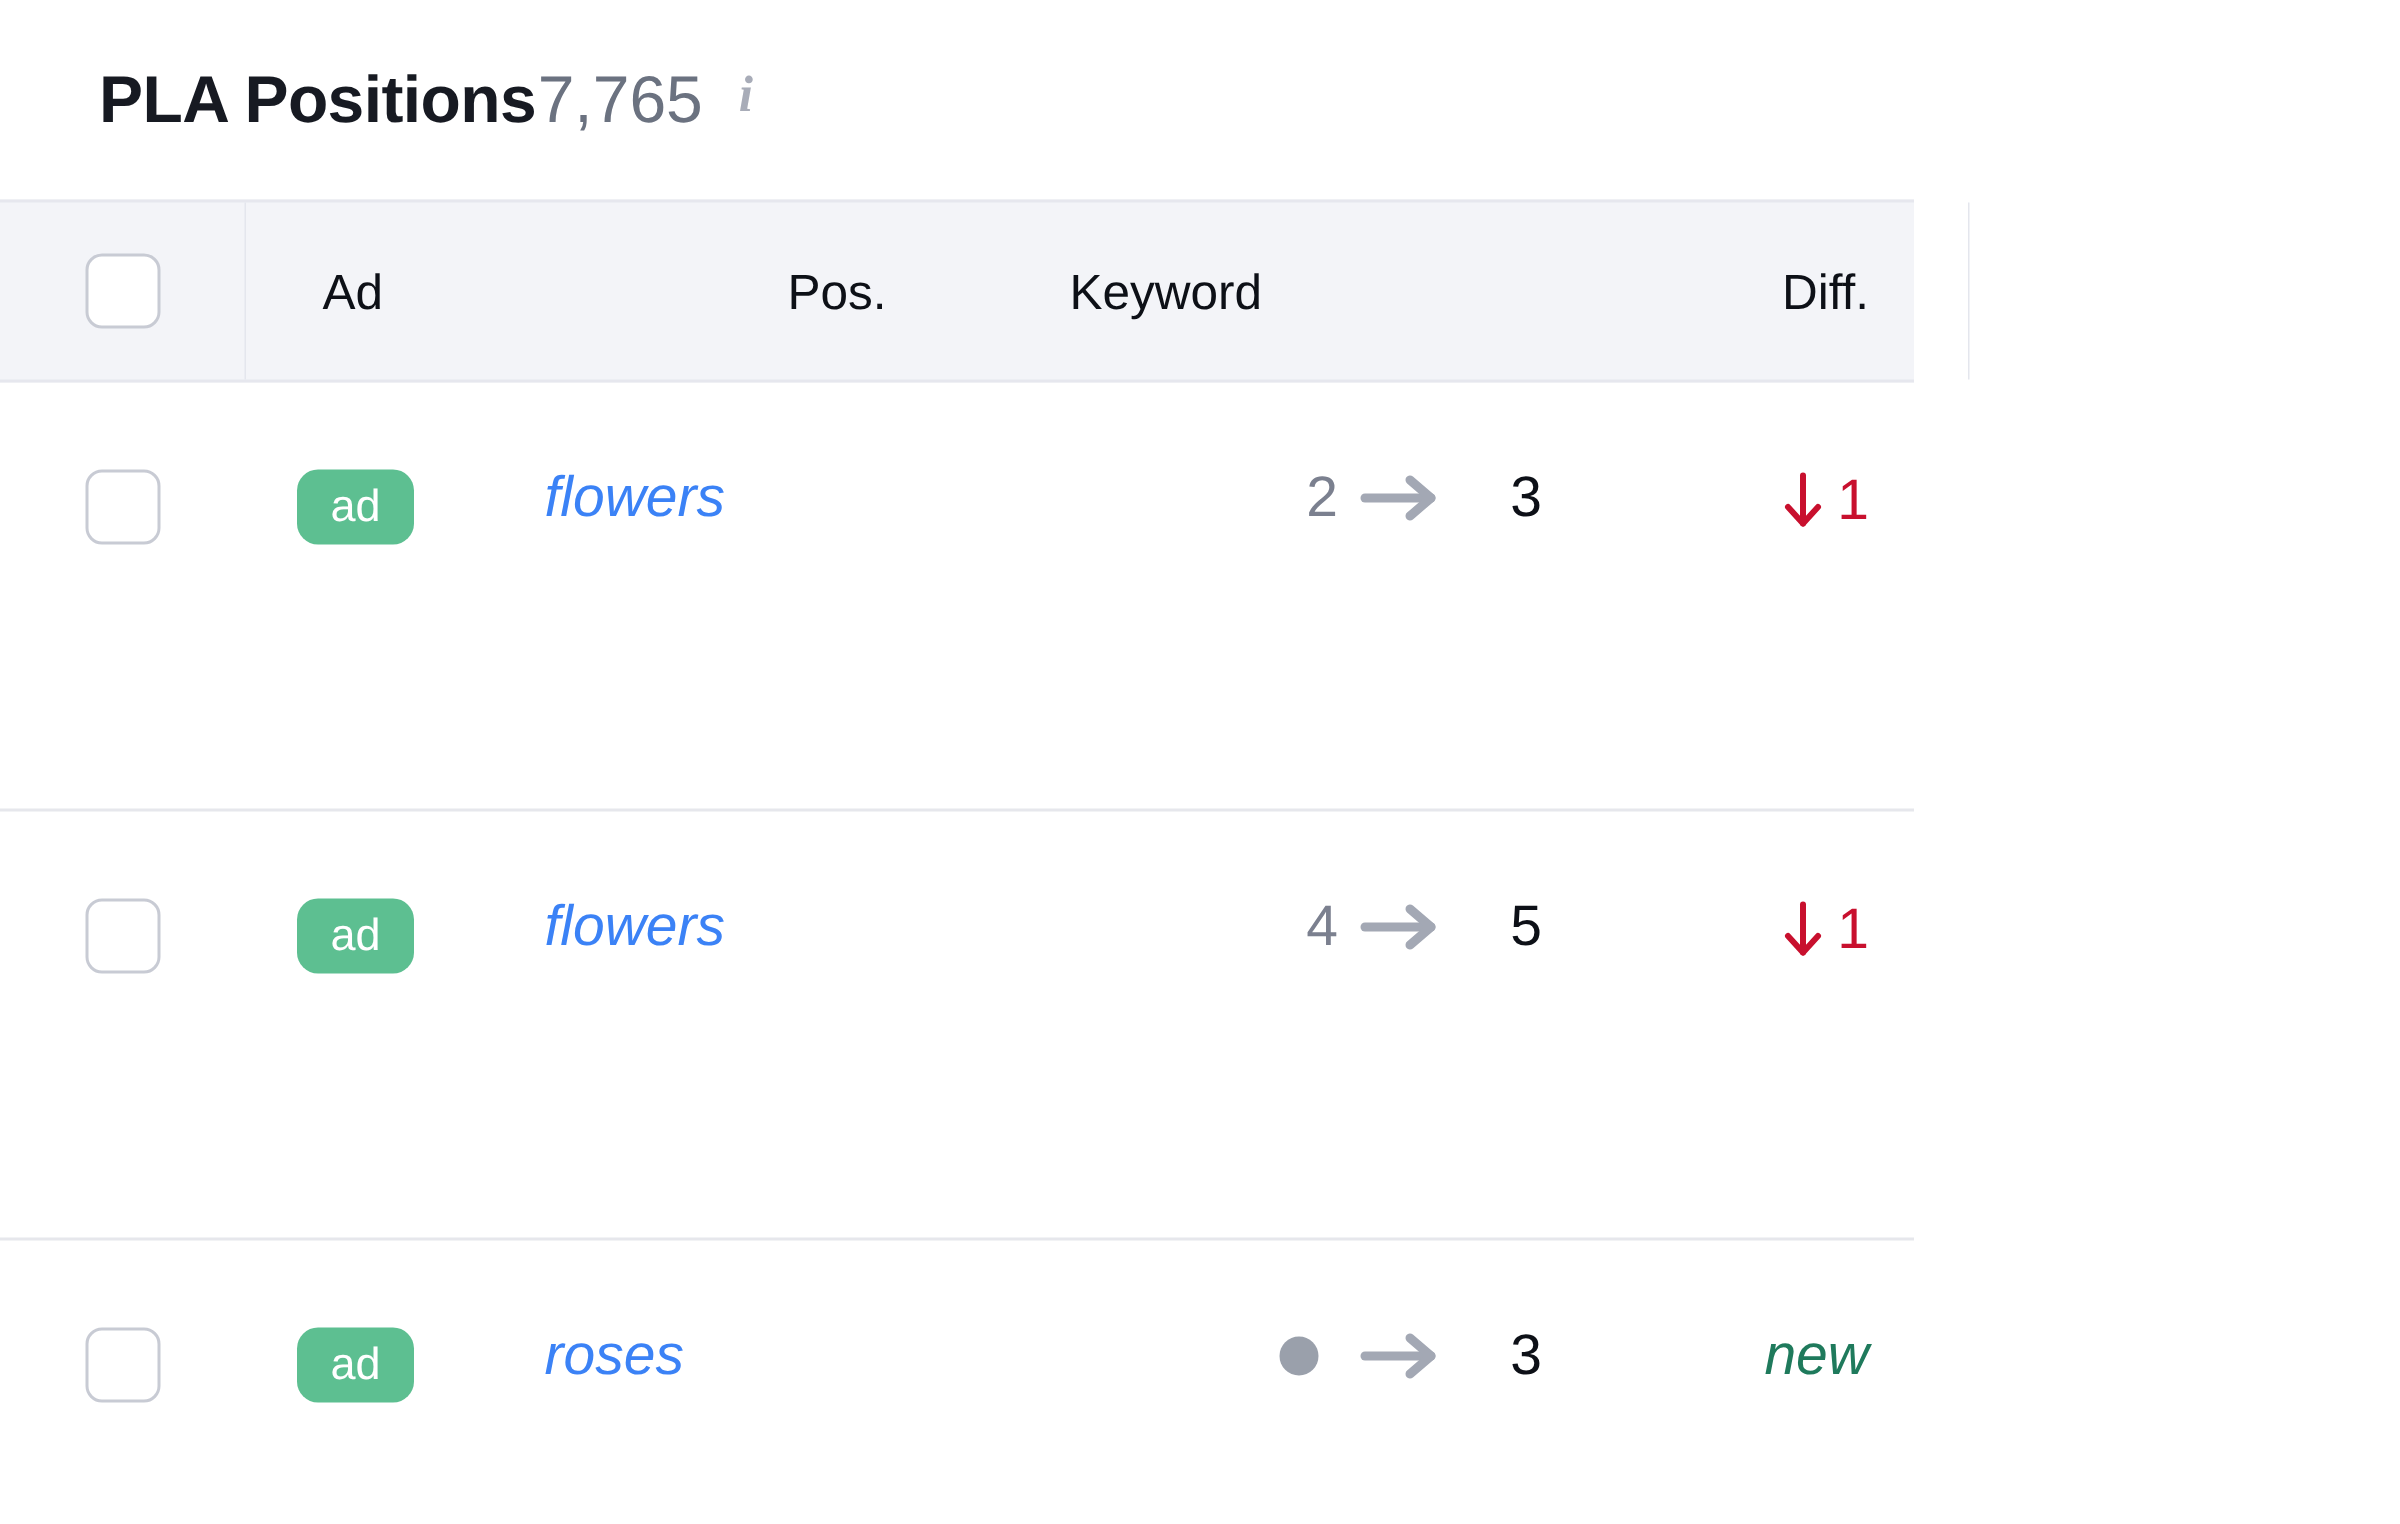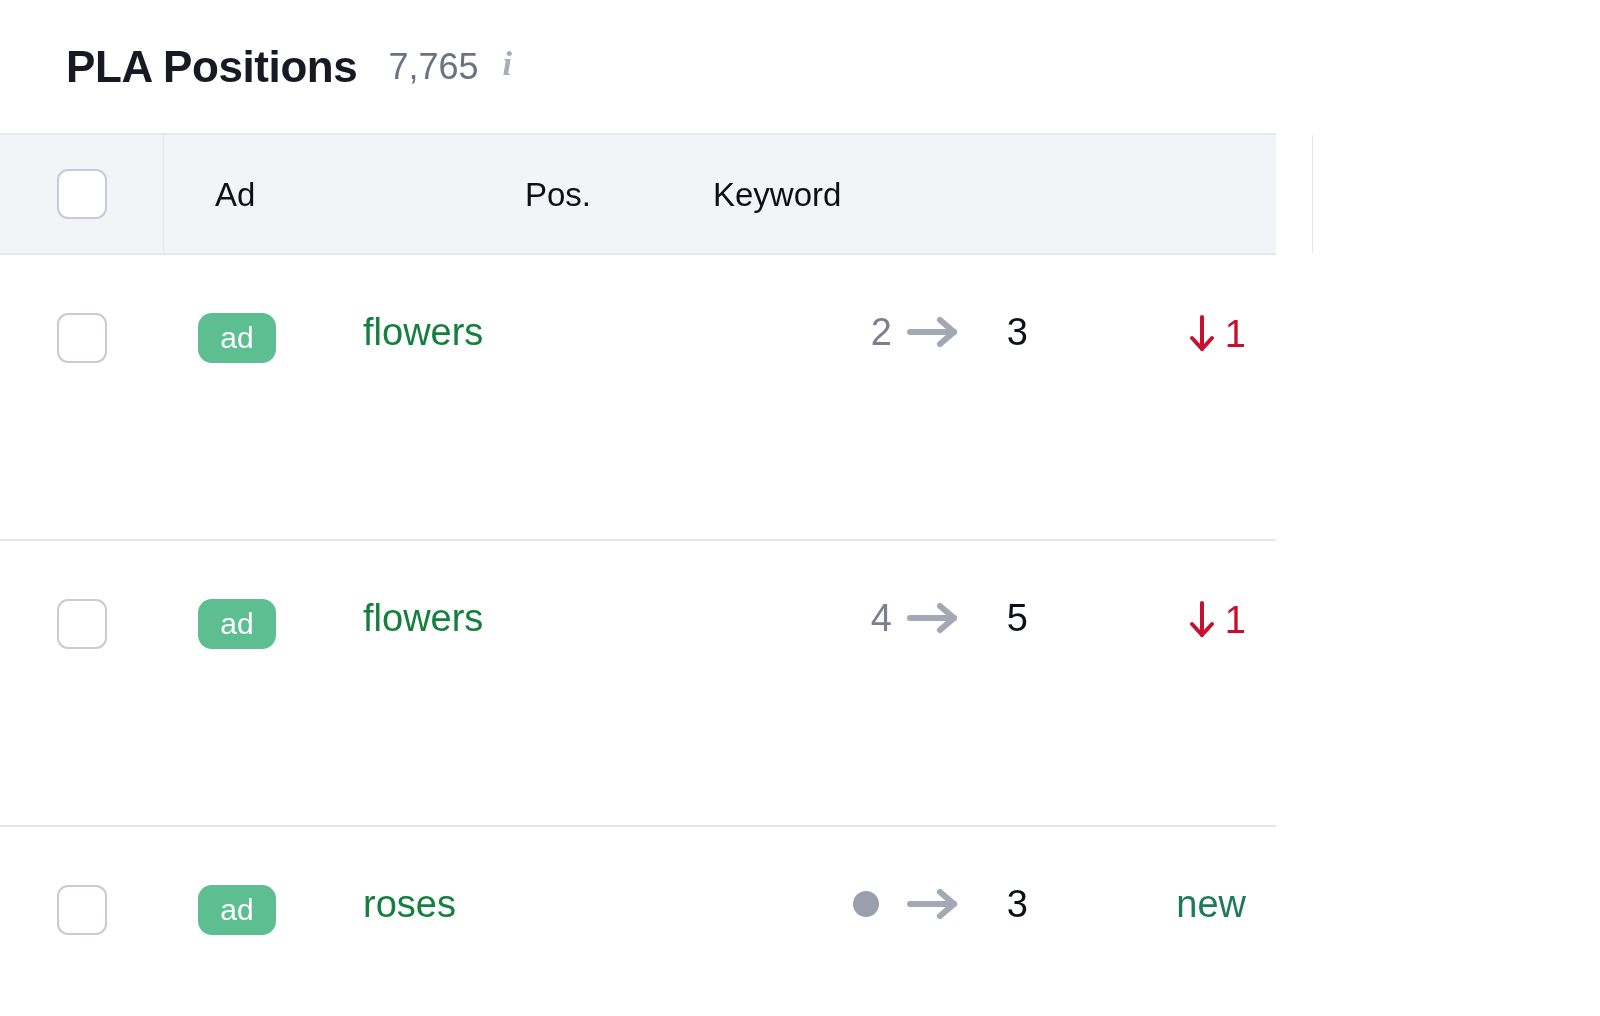--- a/index.html
+++ b/index.html
@@ -31,24 +31,24 @@
     padding-left: 66px;
   }
   .panel-title {
     font-size: 44px;
     font-weight: 700;
     color: #171a22;
     letter-spacing: -0.4px;
     line-height: 1;
   }
   .panel-count {
-    font-size: 36px;
+    font-size: 44px;
     font-weight: 400;
     color: #6b7280;
-    margin-left: 31px;
+    margin-left: 1px;
     line-height: 1;
   }
   .info-icon {
     margin-left: 24px;
     font-family: "Liberation Serif", serif;
     font-style: italic;
     font-weight: 700;
     font-size: 34px;
     color: #a8acb8;
     line-height: 1;
@@ -141,24 +141,25 @@
     color: #ffffff;
     font-size: 30px;
     font-weight: 400;
     line-height: 1;
     cursor: pointer;
   }
 
   
   .keyword-link {
     font-size: 38px;
-    color: #15803d;
+    color: #3b82f6;
     text-decoration: none;
     line-height: 1;
     cursor: pointer;
+    font-style: italic;
   }
 
   
   .pos-wrap {
     display: flex;
     align-items: center;
     justify-content: flex-end;
     gap: 0;
     width: 100%;
     padding-right: 20px;
@@ -201,21 +202,21 @@
 
   
   .diff {
     display: inline-flex;
     align-items: center;
     gap: 8px;
     font-size: 38px;
     line-height: 1;
   }
   .diff.down { color: #c8102e; }
-  .diff.new  { color: #1f7a5c; }
+  .diff.new  { color: #1f7a5c; font-style: italic; }
   .diff-arrow { display: inline-flex; align-items: center; }
 </style>
 </head>
 <body>
 
 <div class="panel">
 
   <div class="panel-header">
     <span class="panel-title">PLA Positions</span>
     <span class="panel-count">7,765</span>
@@ -232,20 +233,23 @@
         <span class="checkbox"></span>
       </div>
       <div class="cell c-ad">
         <span class="th">Ad</span>
       </div>
       <div class="cell c-pos">
         <span class="th">Pos.</span>
       </div>
       <div class="cell c-keyword">
         <span class="th">Keyword</span>
+      </div>
+      <div class="cell c-diff">
+        <span class="th">Diff.</span>
       </div>
     </div>
 
     <div id="rows-container">
         <div class="row body-row">
           <div class="cell c-check">
             <span class="checkbox"></span>
           </div>
           <div class="cell c-ad">
             <span class="ad-badge">ad</span>

